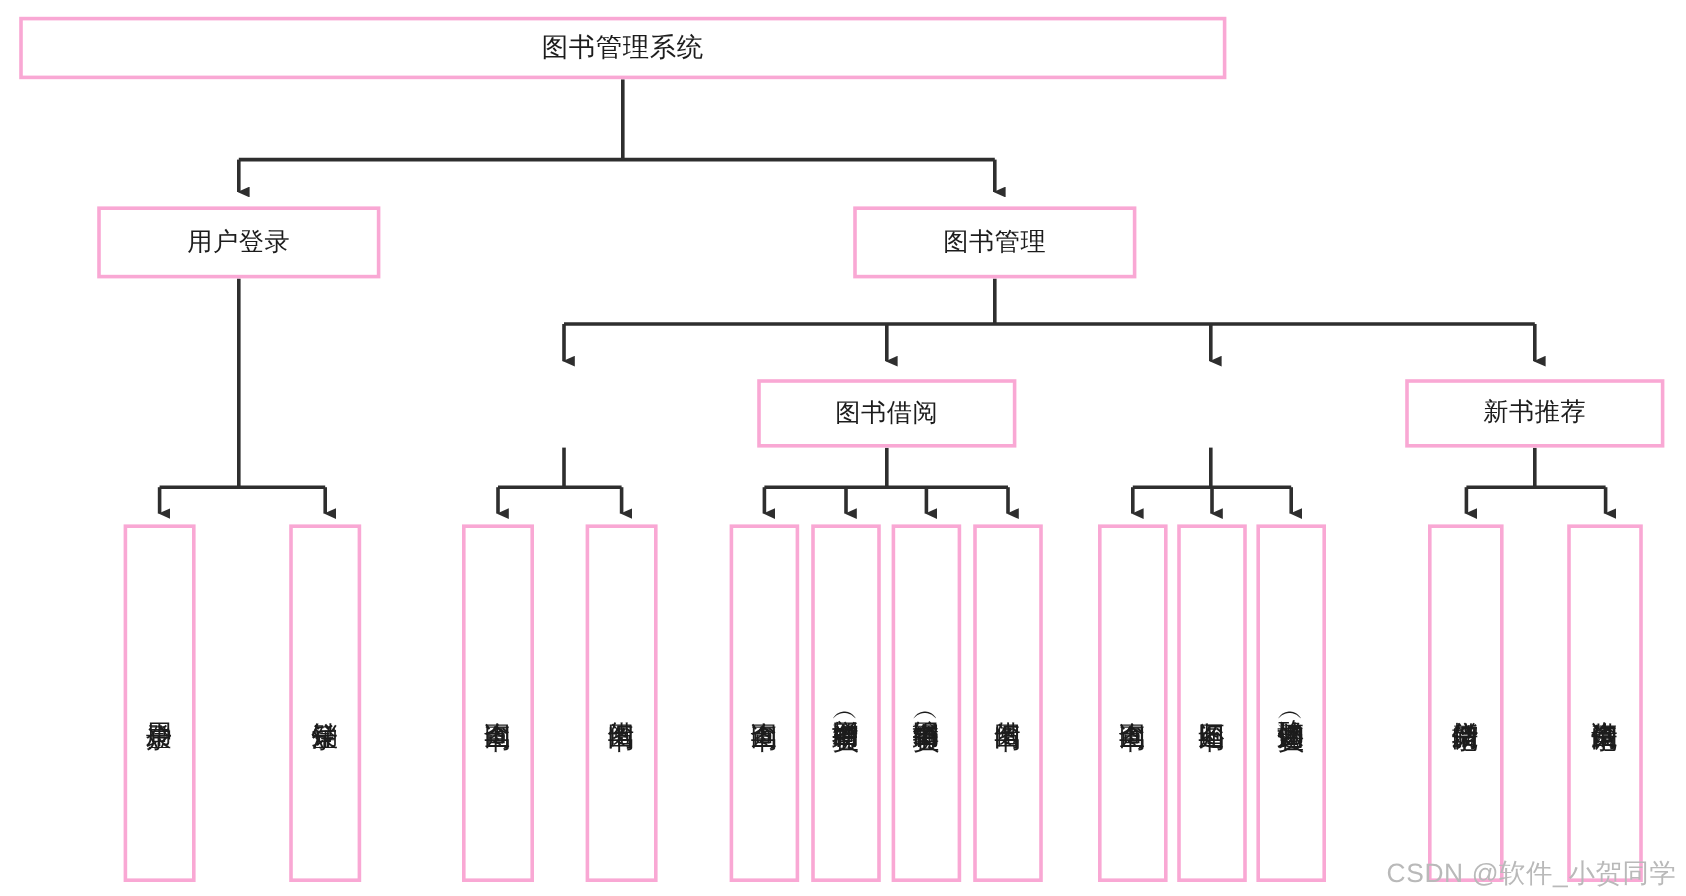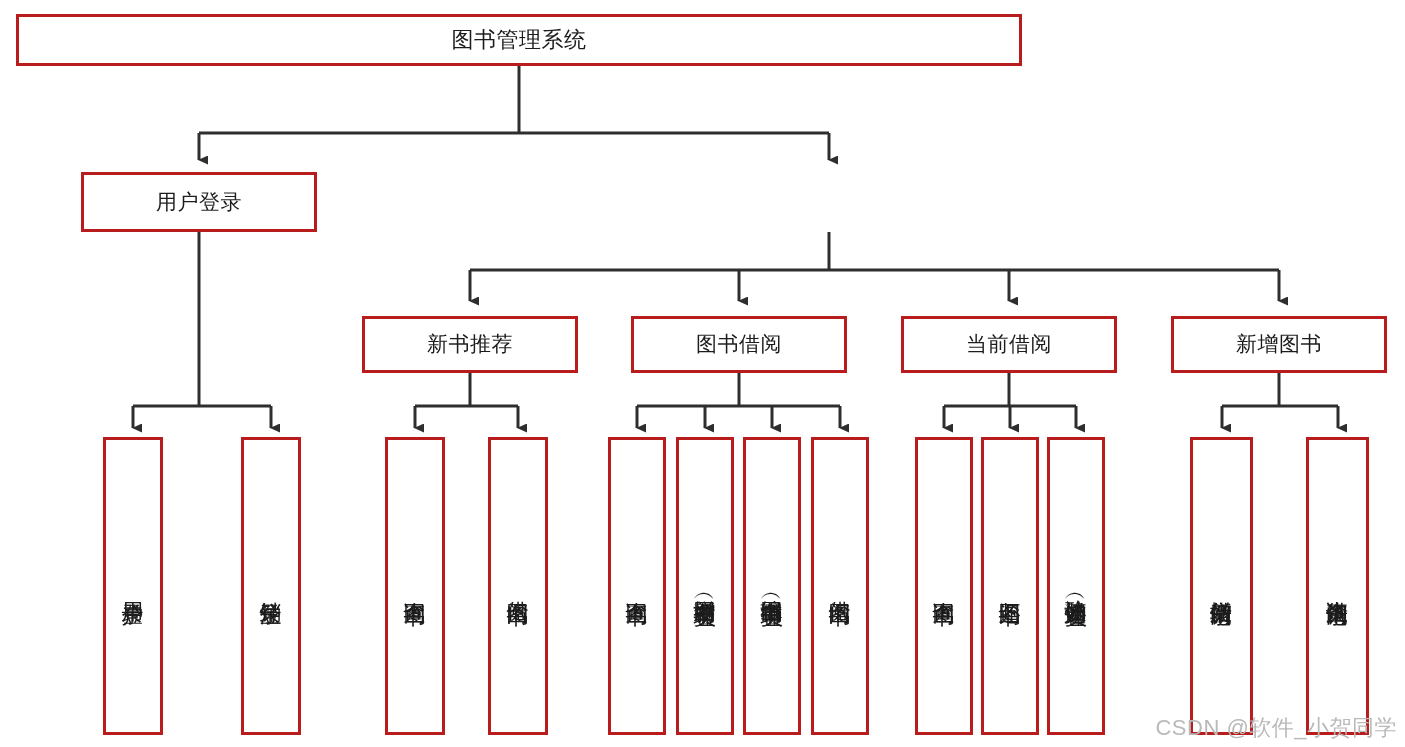--- a/index.html
+++ b/index.html
@@ -22,21 +22,21 @@
     position: absolute;
     left: 0;
     top: 0;
     width: 1405px;
     height: 747px;
     pointer-events: none;
   }
   .node {
     position: absolute;
     box-sizing: border-box;
-    border: 3px solid #b91c1c;
+    border: 3px solid #f9a8d4;
     background: #ffffff;
     display: flex;
     align-items: center;
     justify-content: center;
     text-align: center;
   }
   .node .label {
     font-size: 21px;
     line-height: 1.18;
     color: #1c1c1c;
@@ -124,32 +124,29 @@
     </g>
   </svg>
 
   <div class="node root" style="left:16px; top:14px; width:1006px; height:52px;">
     <span class="label">图书管理系统</span>
   </div>
 
   <div class="node" style="left:81px; top:172px; width:236px; height:60px;">
     <span class="label">用户登录</span>
   </div>
+  <div class="node" style="left:711px; top:172px; width:236px; height:60px;">
+    <span class="label">图书管理</span>
+  </div>
 
-  <div class="node" style="left:362px; top:316px; width:216px; height:57px;">
-    <span class="label">新书推荐</span>
-  </div>
   <div class="node" style="left:631px; top:316px; width:216px; height:57px;font-family:Liberation Serif, serif;">
     <span class="label">图书借阅</span>
   </div>
-  <div class="node" style="left:901px; top:316px; width:216px; height:57px;">
-    <span class="label">当前借阅</span>
-  </div>
   <div class="node" style="left:1171px; top:316px; width:216px; height:57px;">
-    <span class="label">新增图书</span>
+    <span class="label">新书推荐</span>
   </div>
 
   <div class="node leaf" style="left:103px; top:437px; width:60px; height:298px;">
     <span class="label">用户登录</span>
   </div>
   <div class="node leaf" style="left:241px; top:437px; width:60px; height:298px;">
     <span class="label">注销登录</span>
   </div>
 
   <div class="node leaf" style="left:385px; top:437px; width:60px; height:298px;">

